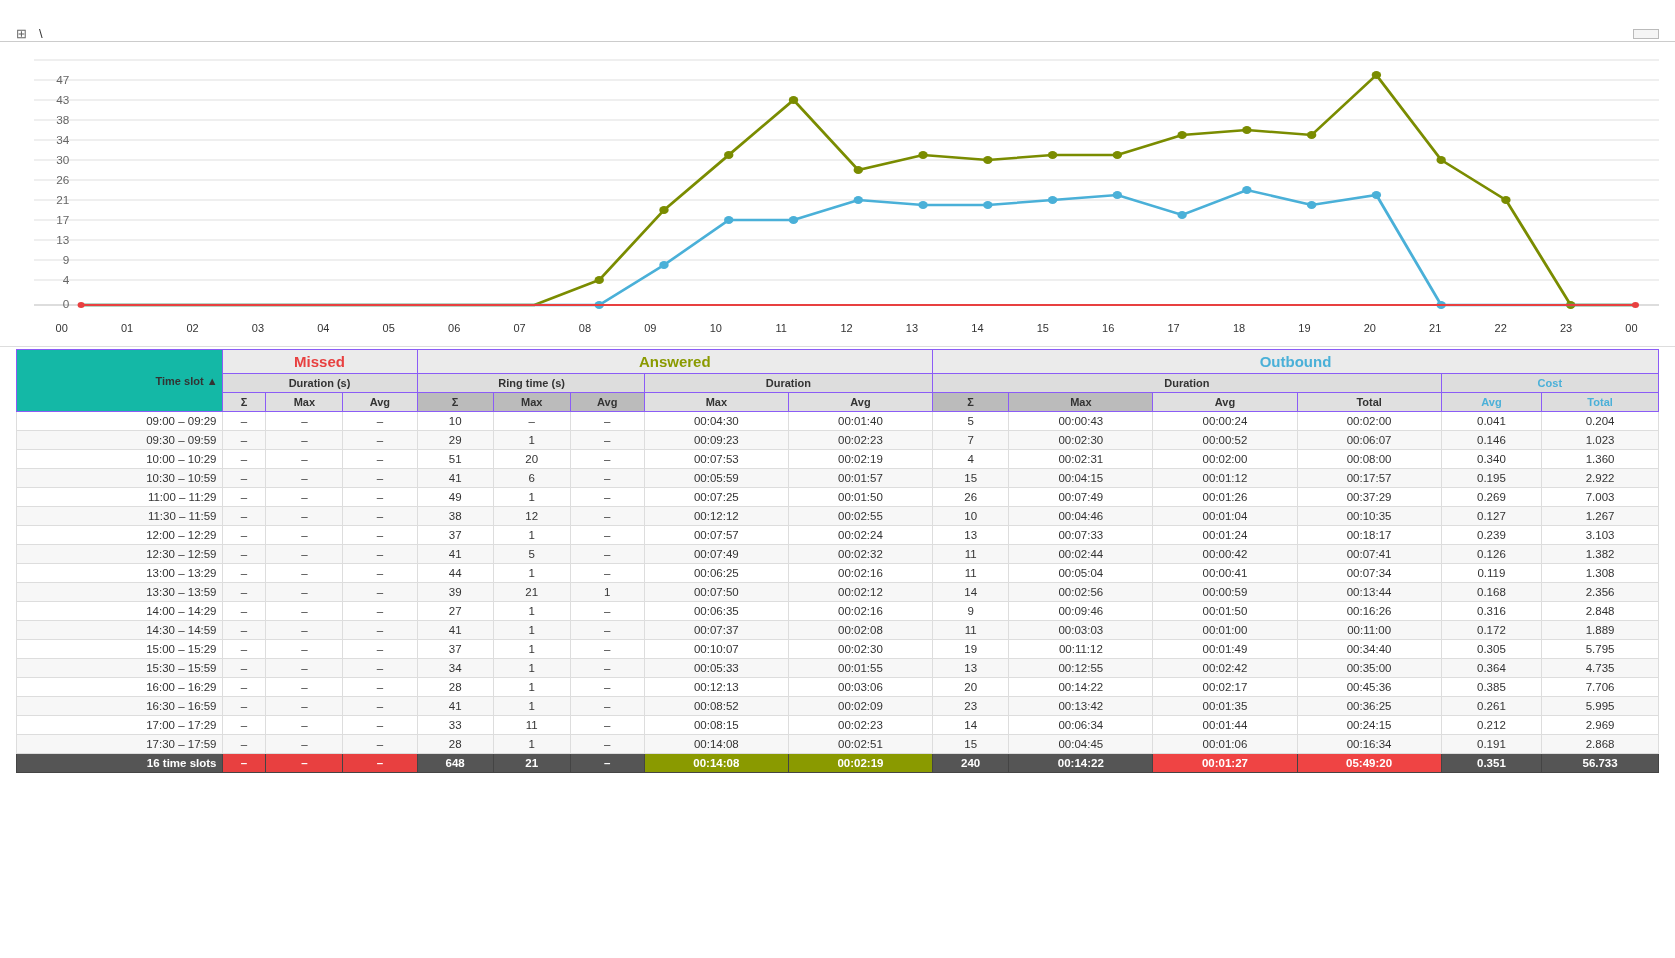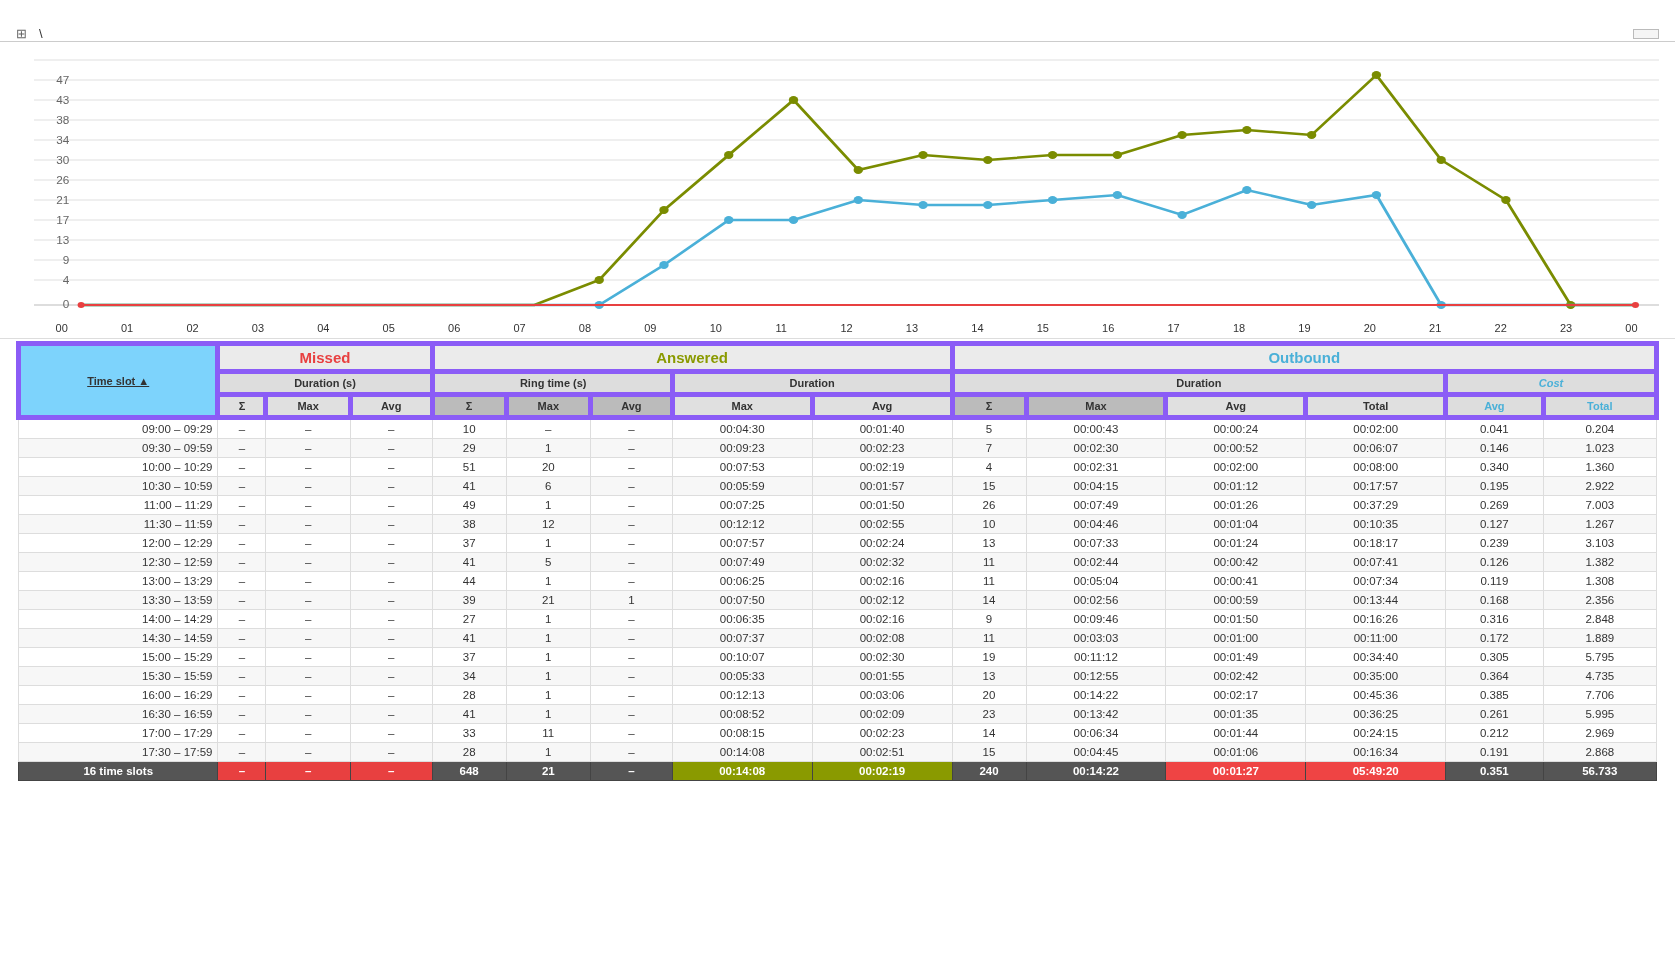--- a/index.html
+++ b/index.html
@@ -5,39 +5,39 @@
     * { box-sizing: border-box; margin: 0; padding: 0; }
     body { font-family: Arial, sans-serif; font-size: 12px; background: #fff; color: #333; }
 
     .page-header { padding: 12px 16px 4px; }
     .page-title { font-size: 22px; font-weight: bold; color: #222; margin-bottom: 6px; }
     .breadcrumb-bar { display: flex; align-items: center; justify-content: space-between; padding: 4px 16px 0; border-bottom: 1px solid #ccc; }
     .breadcrumb { display: flex; align-items: center; gap: 4px; font-size: 13px; }
     .breadcrumb-icon { color: #666; margin-right: 4px; }
     .about-btn { border: 1px solid #bbb; background: #f5f5f5; padding: 4px 12px; font-size: 13px; cursor: pointer; color: #333; }
 
-    .chart-container { position: relative; padding: 8px 16px 0; border-bottom: 1px solid #ddd; }
+    .chart-container { position: relative; padding: 8px 16px 8px; border-bottom: 1px solid #ddd; }
     .chart-area { display: flex; }
     .y-axis-label { writing-mode: vertical-rl; transform: rotate(180deg); font-size: 11px; color: #666; text-align: center; width: 16px; margin-right: 2px; }
     .chart-inner { flex: 1; position: relative; height: 270px; }
     .chart-svg { width: 100%; height: 100%; }
     .x-axis { display: flex; padding: 2px 0 4px 18px; font-size: 11px; color: #333; gap: 10px; }
     .x-label { flex: 1; text-align: center; }
 
     .table-section { padding: 0 16px 16px; }
 
     table { width: 100%; border-collapse: collapse; margin-top: 2px; font-size: 11.5px; }
-    thead tr th { background: #e0e0e0; padding: 3px 4px; text-align: center; font-weight: bold; border: 5px solid #8b5cf6; font-size: 11px; }
+    thead tr th { background: #e0e0e0; padding: 3px 4px; text-align: center; font-weight: bold; border: 1px solid #8b5cf6; font-size: 11px; }
 
     tbody tr td { padding: 3px 5px; border: 1px solid #ddd; text-align: center; white-space: nowrap; }
     tbody tr td:first-child { text-align: right; font-weight: 500; }
     tbody tr:nth-child(even) { background: #f7f7f7; }
 
     tfoot tr td { font-weight: bold; background: #555; color: #fff; padding: 3px 5px; border: 1px solid #444; text-align: center; }
-    tfoot tr td:first-child { text-align: center; }
+    tfoot tr td:first-child { text-align: right; }
     tfoot td.red-cell { background: #e84040; }
     tfoot td.green-cell { background: #8a9a00; }
     tfoot td.blue-cell { background: #ef4444; }
 
     .th-group-label { background: #e8e8e8; font-size: 11px; font-weight: bold; border-bottom: none; }
     .th-group-label-red { color: #e84040; }
     .th-group-label-green { color: #8a9a00; }
     .th-group-label-blue { color: #4ab0d8; }
   </style>
 </head>
@@ -159,39 +159,39 @@
     <span class="x-label">22</span>
     <span class="x-label">23</span>
     <span class="x-label">00</span>
   </div>
 </div>
 
 <div class="table-section">
   <table>
     <thead>
       <tr>
-        <th rowspan="3" style="text-align:center; background:#7dd3fc;text-decoration:underline;">
+        <th rowspan="3" style="text-align:right; background:#14b8a6;">
           Time slot ▲
         </th>
 
         <th colspan="3" class="th-group-label th-group-label-red" style="color:#e84040; font-size:15px; font-weight:bold; background:#ebebeb;">Missed</th>
 
         <th colspan="5" class="th-group-label th-group-label-green" style="color:#8a9a00; font-size:15px; font-weight:bold; background:#ebebeb;">Answered</th>
 
         <th colspan="6" class="th-group-label th-group-label-blue" style="color:#4ab0d8; font-size:15px; font-weight:bold; background:#ebebeb;">Outbound</th>
       </tr>
       <tr>
 
         <th colspan="3" style="background:#ddd; color:#333; font-size:11px;">Duration (s)</th>
 
         <th colspan="3" style="background:#ddd; color:#333; font-size:11px;padding-left:6px;">Ring time (s)</th>
         <th colspan="2" style="background:#ddd; color:#333; font-size:11px;">Duration</th>
 
         <th colspan="4" style="background:#ddd; color:#333; font-size:11px;">Duration</th>
-        <th colspan="2" style="background:#ddd; color:#4ab0d8; font-size:11px;font-style:italic;">Cost</th>
+        <th colspan="2" style="background:#ddd; color:#4ab0d8; font-size:11px;">Cost</th>
       </tr>
       <tr>
         <th class="col-red">Σ</th>
         <th class="col-red">Max</th>
         <th class="col-red">Avg</th>
         <th style="background:#bbb;">Σ</th>
         <th style="background:#bbb;">Max</th>
         <th style="background:#bbb;">Avg</th>
         <th class="col-green">Max</th>
         <th class="col-green">Avg</th>

